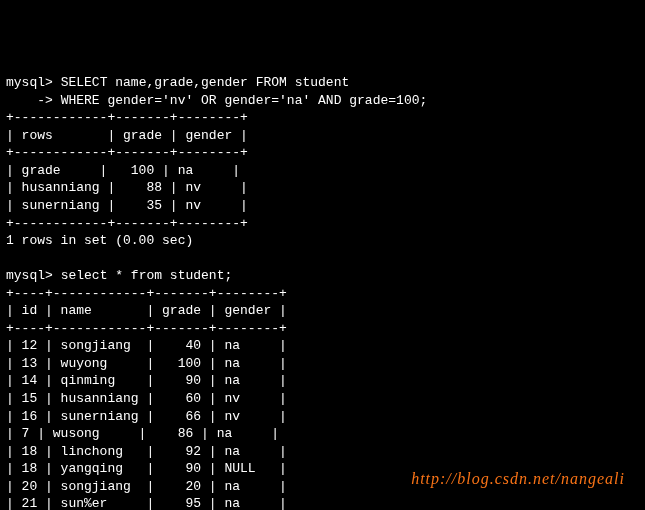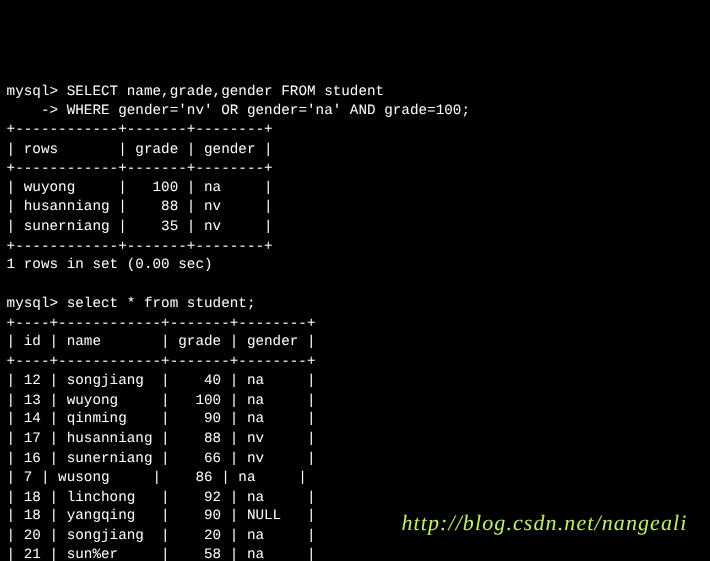--- a/index.html
+++ b/index.html
@@ -13,57 +13,57 @@
       white-space: pre;
       width: 645px;
       height: 510px;
       overflow: hidden;
       position: relative;
     }
     .watermark {
       position: absolute;
       bottom: 20px;
       right: 20px;
-      color: #bef264;
+      color: #f97316;
       font-family: "Times New Roman", serif;
-      font-size: 20px;
+      font-size: 16px;
       font-style: italic;
       letter-spacing: 1px;
     }
   </style>
 </head>
 <body>
 
 
 
 <div><span>mysql&gt;</span> <span>SELECT name,grade,gender FROM student</span>
 <span>    -&gt;</span> <span>WHERE gender='nv' OR gender='na' AND grade=100;</span>
 <span>+------------+-------+--------+</span>
 <span>| rows       | grade | gender |</span>
 <span>+------------+-------+--------+</span>
-<span>| wuyong     |   100 | na     |</span>
+<span>| grade     |   100 | na     |</span>
 <span>| husanniang |    88 | nv     |</span>
 <span>| sunerniang |    35 | nv     |</span>
 <span>+------------+-------+--------+</span>
 <span>1 rows in set (0.00 sec)</span>
 
 <span>mysql&gt;</span> <span>select * from student;</span>
 <span>+----+------------+-------+--------+</span>
 <span>| id | name       | grade | gender |</span>
 <span>+----+------------+-------+--------+</span>
 <span>| 12 | songjiang  |    40 | na     |</span>
 <span>| 13 | wuyong     |   100 | na     |</span>
 <span>| 14 | qinming    |    90 | na     |</span>
-<span>| 17 | husanniang |    88 | nv     |</span>
+<span>| 15 | husanniang |    60 | nv     |</span>
 <span>| 16 | sunerniang |    66 | nv     |</span>
 <span>| 7 | wusong     |    86 | na     |</span>
 <span>| 18 | linchong   |    92 | na     |</span>
 <span>| 18 | yangqing   |    90 | NULL   |</span>
 <span>| 20 | songjiang  |    20 | na     |</span>
-<span>| 21 | sun%er     |    58 | na     |</span>
+<span>| 21 | sun%er     |    95 | na     |</span>
 
 
 
  </div>
 
 <div class="watermark">http://blog.csdn.net/nangeali</div>
 
 
 
 

